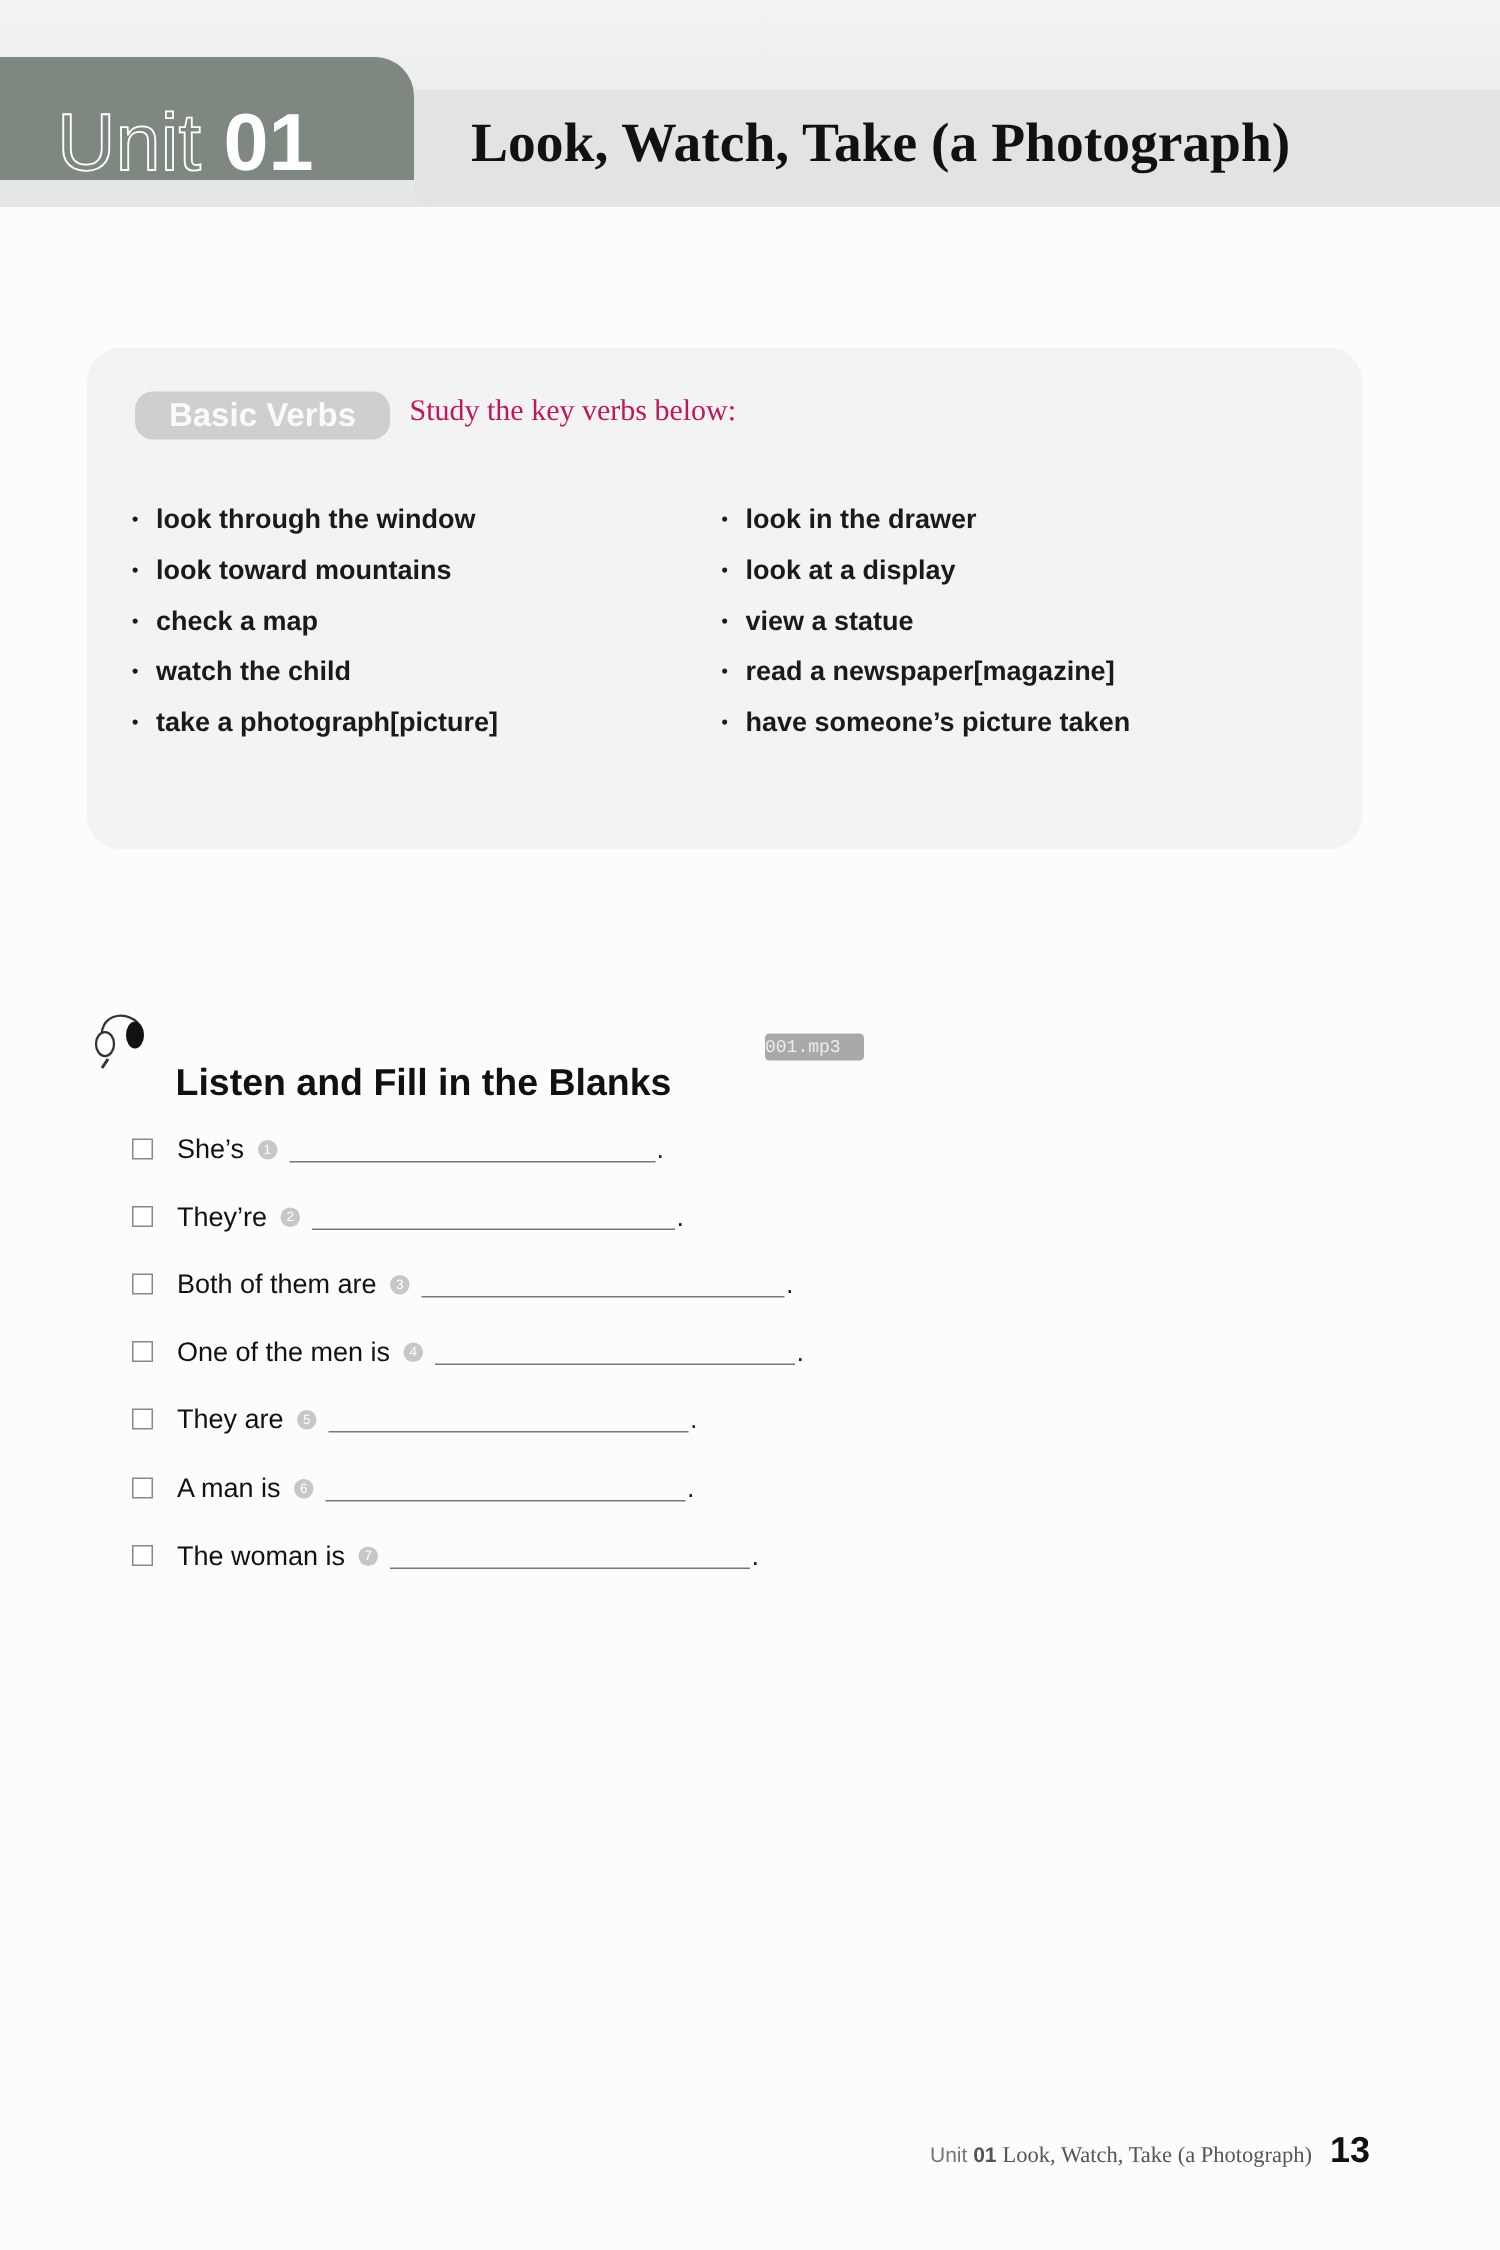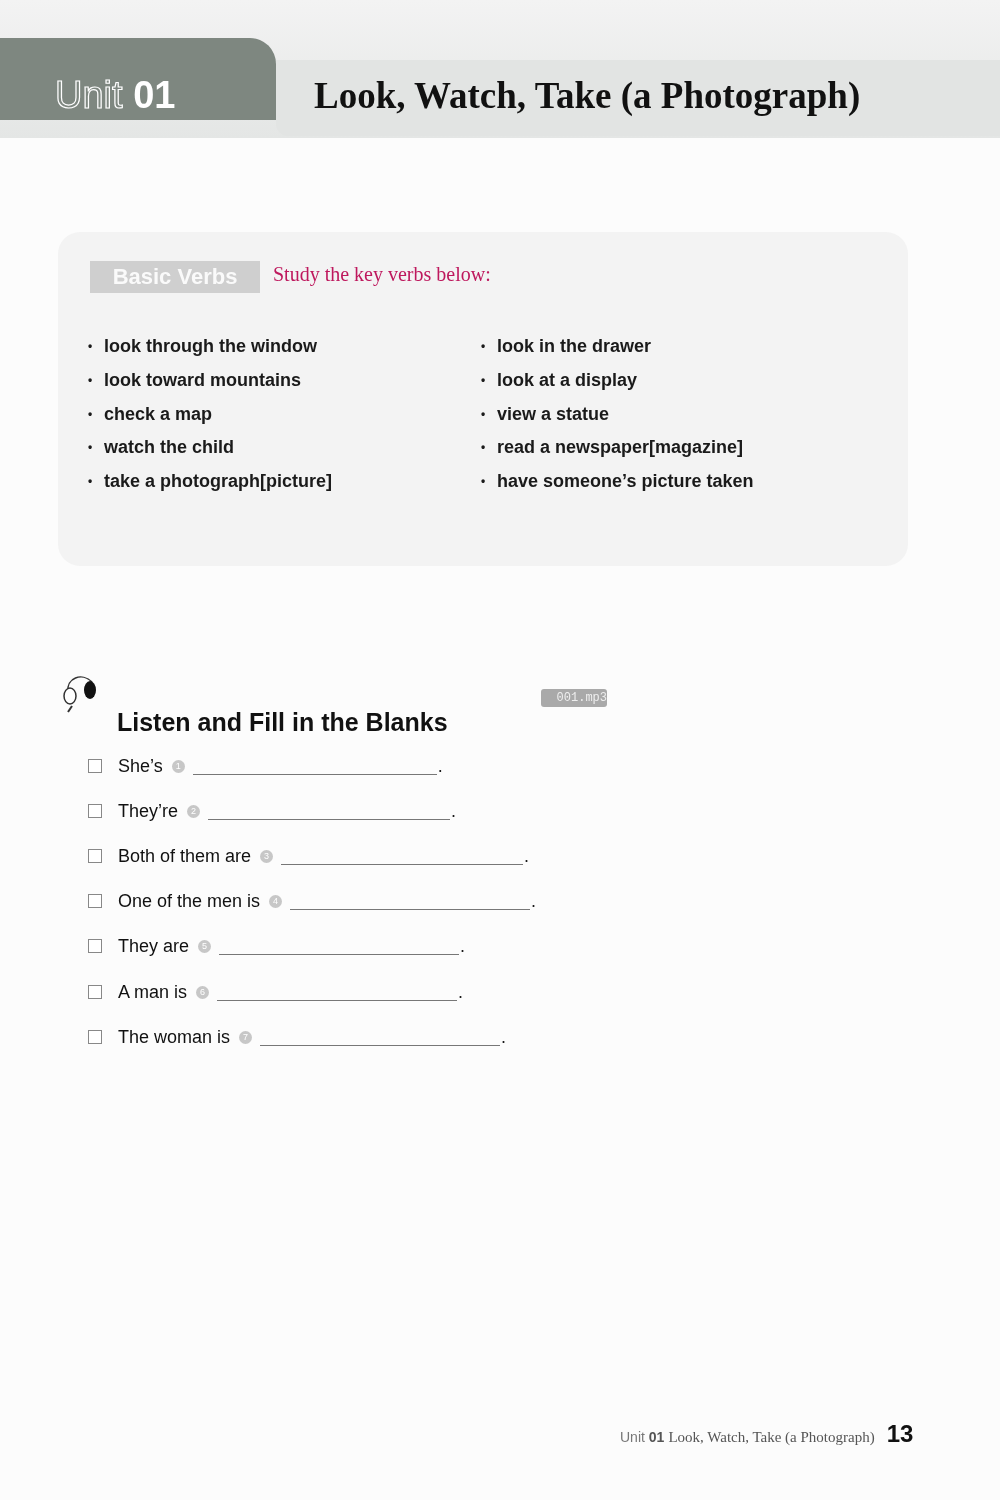--- a/index.html
+++ b/index.html
@@ -2,43 +2,43 @@
 <html><head>
 <meta charset="utf-8">
 <style>
   html, body { margin:0; padding:0; }
   body { width:1000px; height:1500px; background:#fcfcfc; position:relative; overflow:hidden;
          font-family:"Liberation Sans", sans-serif; color:#1a1a1a; }
   .header-band { position:absolute; left:0; top:0; width:1000px; height:138px;
                  background:linear-gradient(#f3f3f3,#e4e6e5); }
   .unit-tab { position:absolute; left:0; top:38px; width:276px; height:82px;
               background:#7e8780; border-top-right-radius:26px; overflow:hidden; }
-  .unit-label { position:absolute; left:55px; top:68px; font-size:38px; line-height:54px; color:#fff; white-space:nowrap; }
+  .unit-label { position:absolute; left:38px; top:68px; font-size:54px; line-height:54px; color:#fff; white-space:nowrap; }
   .unit-word { font-weight:100; color:transparent; -webkit-text-stroke:1.2px #fff; }
   .unit-num { font-weight:bold; }
   .title-strip { position:absolute; left:276px; top:60px; width:724px; height:76px;
                  background:#e2e4e3; border-bottom-left-radius:12px; }
   .page-title { position:absolute; left:314px; top:74px; font-family:"Liberation Serif", serif;
                 font-weight:bold; font-size:37px; color:#111; white-space:nowrap; }
   .verbs-box { position:absolute; left:58px; top:232px; width:850px; height:334px;
                background:#f3f3f3; border-radius:22px; }
   .basic-badge { position:absolute; left:90px; top:261px; width:170px; height:32px;
                  background:#cfcfcf; color:#fafafa; font-weight:bold; font-size:22px;
-                 line-height:32px; text-align:center; }
+                 line-height:32px; text-align:center;border-radius:12px; }
   .study-text { position:absolute; left:273px; top:263px; font-family:"Liberation Serif", serif;
                 font-size:20px; color:#be185d; }
   .verb-col { position:absolute; top:334px; }
   .verb-col.left { left:88px; } .verb-col.right { left:481px; }
   .verb { height:33.8px; font-size:18px; line-height:24px; white-space:nowrap;font-weight:bold; }
   .verb .bullet { display:inline-block; width:16px; font-size:12px; vertical-align:2px; }
   .listen-icon { position:absolute; left:60px; top:670px; width:40px; height:44px; }
   .listen-title { position:absolute; left:117px; top:708px; font-size:25px; font-weight:bold; color:#111;text-align:center; }
   .mp3-badge { position:absolute; left:510px; top:689px; width:66px; height:18px;
                background:#a9a9a9; border-radius:3px; color:#eee; font-size:12px;
-               line-height:18px; text-align:right; font-family:"Liberation Mono", monospace;margin-left:31px; }
+               line-height:18px; text-align:left; font-family:"Liberation Mono", monospace; }
   .blank-row { position:absolute; left:88px; height:26px; display:flex; align-items:center; white-space:nowrap; }
   .checkbox { width:12px; height:12px; border:1px solid #888; background:#fff; margin-right:16px; }
   .stem { font-size:18px; color:#111; }
   .num { display:inline-block; width:13px; height:13px; border-radius:50%; background:#c7c7c7;
          color:#fff; font-size:9px; line-height:13px; text-align:center; margin:0 8px 0 9px; }
   .line { display:inline-block; border-bottom:1px solid #777; height:16px; }
   .dot { font-size:18px; margin-left:1px; }
   .footer { position:absolute; left:620px; top:1420px; white-space:nowrap; }
   .footer-unit { font-size:14px; color:#777; }
   .footer-unit b { color:#555; }

